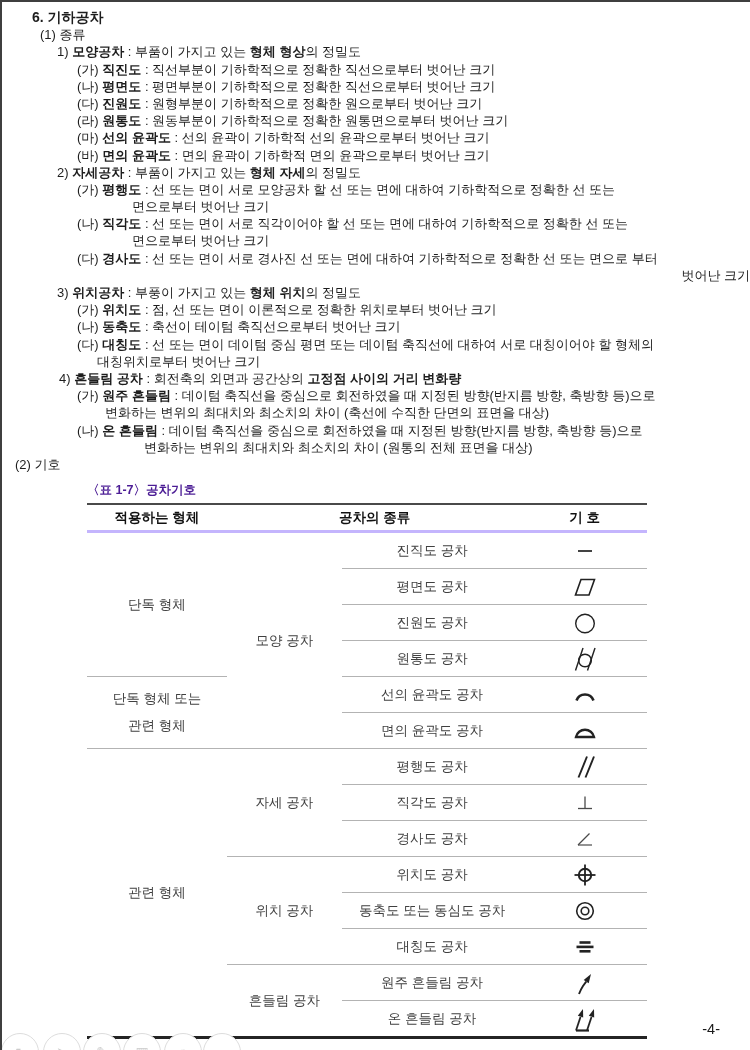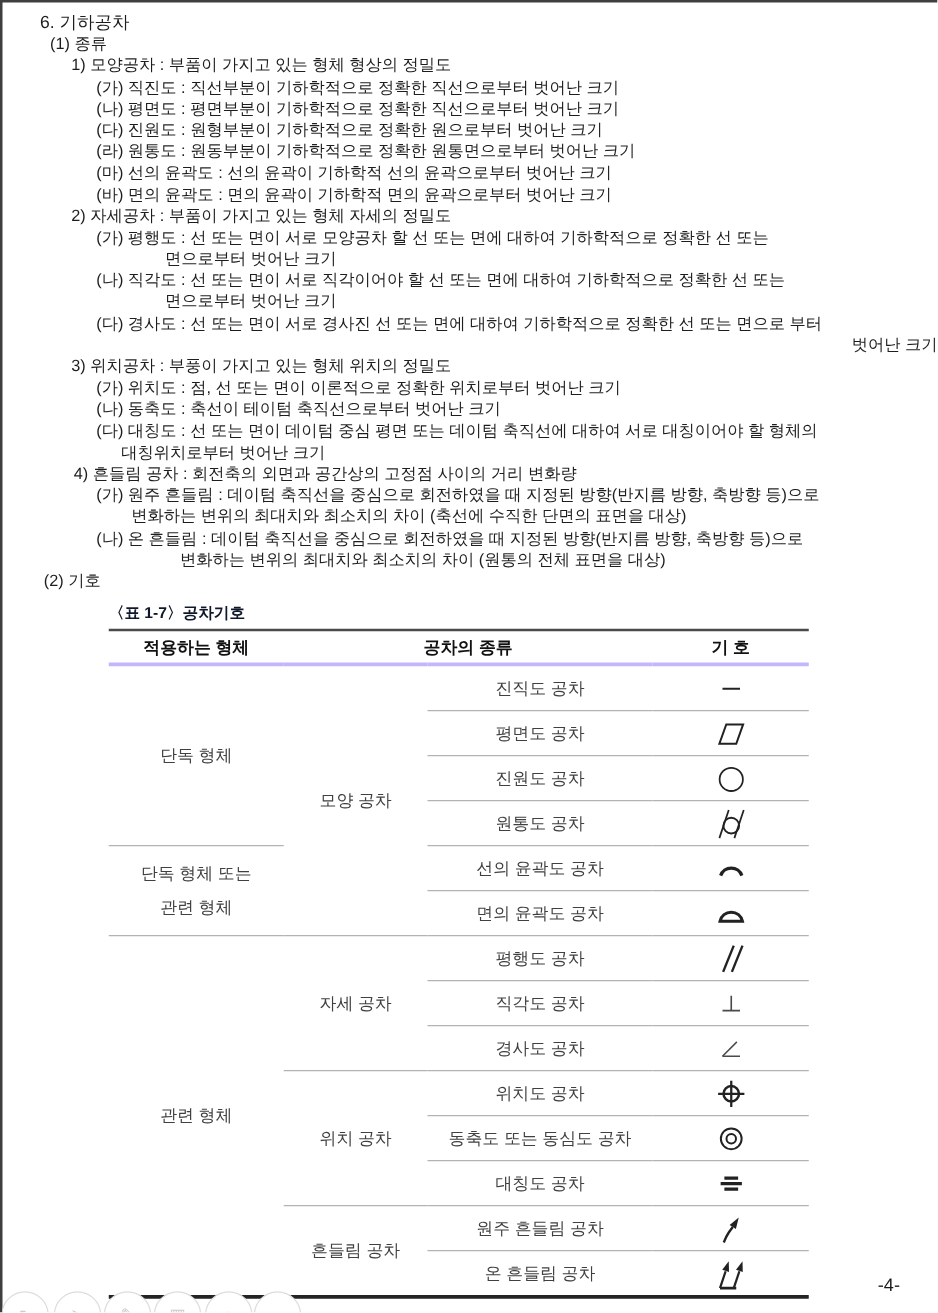--- a/index.html
+++ b/index.html
@@ -3,25 +3,25 @@
 <meta charset="utf-8">
 <style>
   html,body{margin:0;padding:0;background:#ffffff;}
   .page{
     position:relative;width:750px;height:1050px;background:#fff;overflow:hidden;
     border-top:2px solid #3f3f3f;border-left:2px solid #3f3f3f;box-sizing:border-box;
     font-family:"Liberation Sans","DejaVu Sans",sans-serif;color:#1d1d1d;
   }
   .body-lines{padding-top:7px;}
   .line{height:17.2px;line-height:17.2px;font-size:13px;white-space:nowrap;}
-  .line b{font-weight:400;}
+  .line b{font-weight:700;}
   .line.title{font-size:14px;}
 
   .tbl-caption{margin:9px 0 0 85px;width:560px;font-size:12.5px;font-weight:700;
-    padding-bottom:4px;border-bottom:2px solid #4a4a4a;box-sizing:border-box;color:#0f172a;}
+    padding-bottom:4px;border-bottom:2px solid #4a4a4a;box-sizing:border-box;color:#4c1d95;}
 
   table.sym{border-collapse:collapse;margin-left:85px;width:560px;table-layout:fixed;}
   table.sym th{font-size:13.5px;font-weight:700;height:25px;padding:0;text-align:center;
     border-bottom:3px solid #c4b5fd;color:#111;}
   table.sym td{font-size:13.5px;text-align:center;height:35px;padding:0;vertical-align:middle;color:#404040;}
   td.bt{border-top:1px solid #b3b3b3;}
   td.grp2{white-space:pre-line;line-height:1.95;}
   .tbl-bottomline{margin-left:85px;width:560px;border-top:3px solid #242424;height:0;}
 
   .sym-svg{display:block;margin:0 auto;}
@@ -61,21 +61,21 @@
       <div class="line" style="padding-left: 55px;"><span>3) </span><b>위치공차</b><span> : 부풍이 가지고 있는 </span><b>형체 위치</b><span>의 정밀도</span></div>
       <div class="line" style="padding-left: 75px;"><span>(가) </span><b>위치도</b><span> : 점, 선 또는 면이 이론적으로 정확한 위치로부터 벗어난 크기</span></div>
       <div class="line" style="padding-left: 75px;"><span>(나) </span><b>동축도</b><span> : 축선이 테이텀 축직선으로부터 벗어난 크기</span></div>
       <div class="line" style="padding-left: 75px;"><span>(다) </span><b>대칭도</b><span> : 선 또는 면이 데이텀 중심 평면 또는 데이텀 축직선에 대하여 서로 대칭이어야 할 형체의</span></div>
       <div class="line" style="padding-left: 95px;"><span>대칭위치로부터 벗어난 크기</span></div>
       <div class="line" style="padding-left: 57px;"><span>4) </span><b>흔들림 공차</b><span> : 회전축의 외면과 공간상의 </span><b>고정점 사이의 거리 변화량</b></div>
       <div class="line" style="padding-left: 75px;"><span>(가) </span><b>원주 흔들림</b><span> : 데이텀 축직선을 중심으로 회전하였을 때 지정된 방향(반지름 방향, 축방향 등)으로</span></div>
       <div class="line" style="padding-left: 103px;"><span>변화하는 변위의 최대치와 최소치의 차이 (축선에 수직한 단면의 표면을 대상)</span></div>
       <div class="line" style="padding-left: 75px;"><span>(나) </span><b>온 흔들림</b><span> : 데이텀 축직선을 중심으로 회전하였을 때 지정된 방향(반지름 방향, 축방향 등)으로</span></div>
       <div class="line" style="padding-left: 142px;"><span>변화하는 변위의 최대치와 최소치의 차이 (원통의 전체 표면을 대상)</span></div>
-      <div class="line" style="padding-left: 33px;"><span>(2) 기호</span></div>
+      <div class="line" style="padding-left: 13px;"><span>(2) 기호</span></div>
     </div>
 
   <div class="tbl-caption">〈표 1-7〉공차기호</div>
 
   <table class="sym">
     <colgroup>
         <col style="width:140px">
         <col style="width:115px">
         <col style="width:180px">
         <col style="width:125px">

